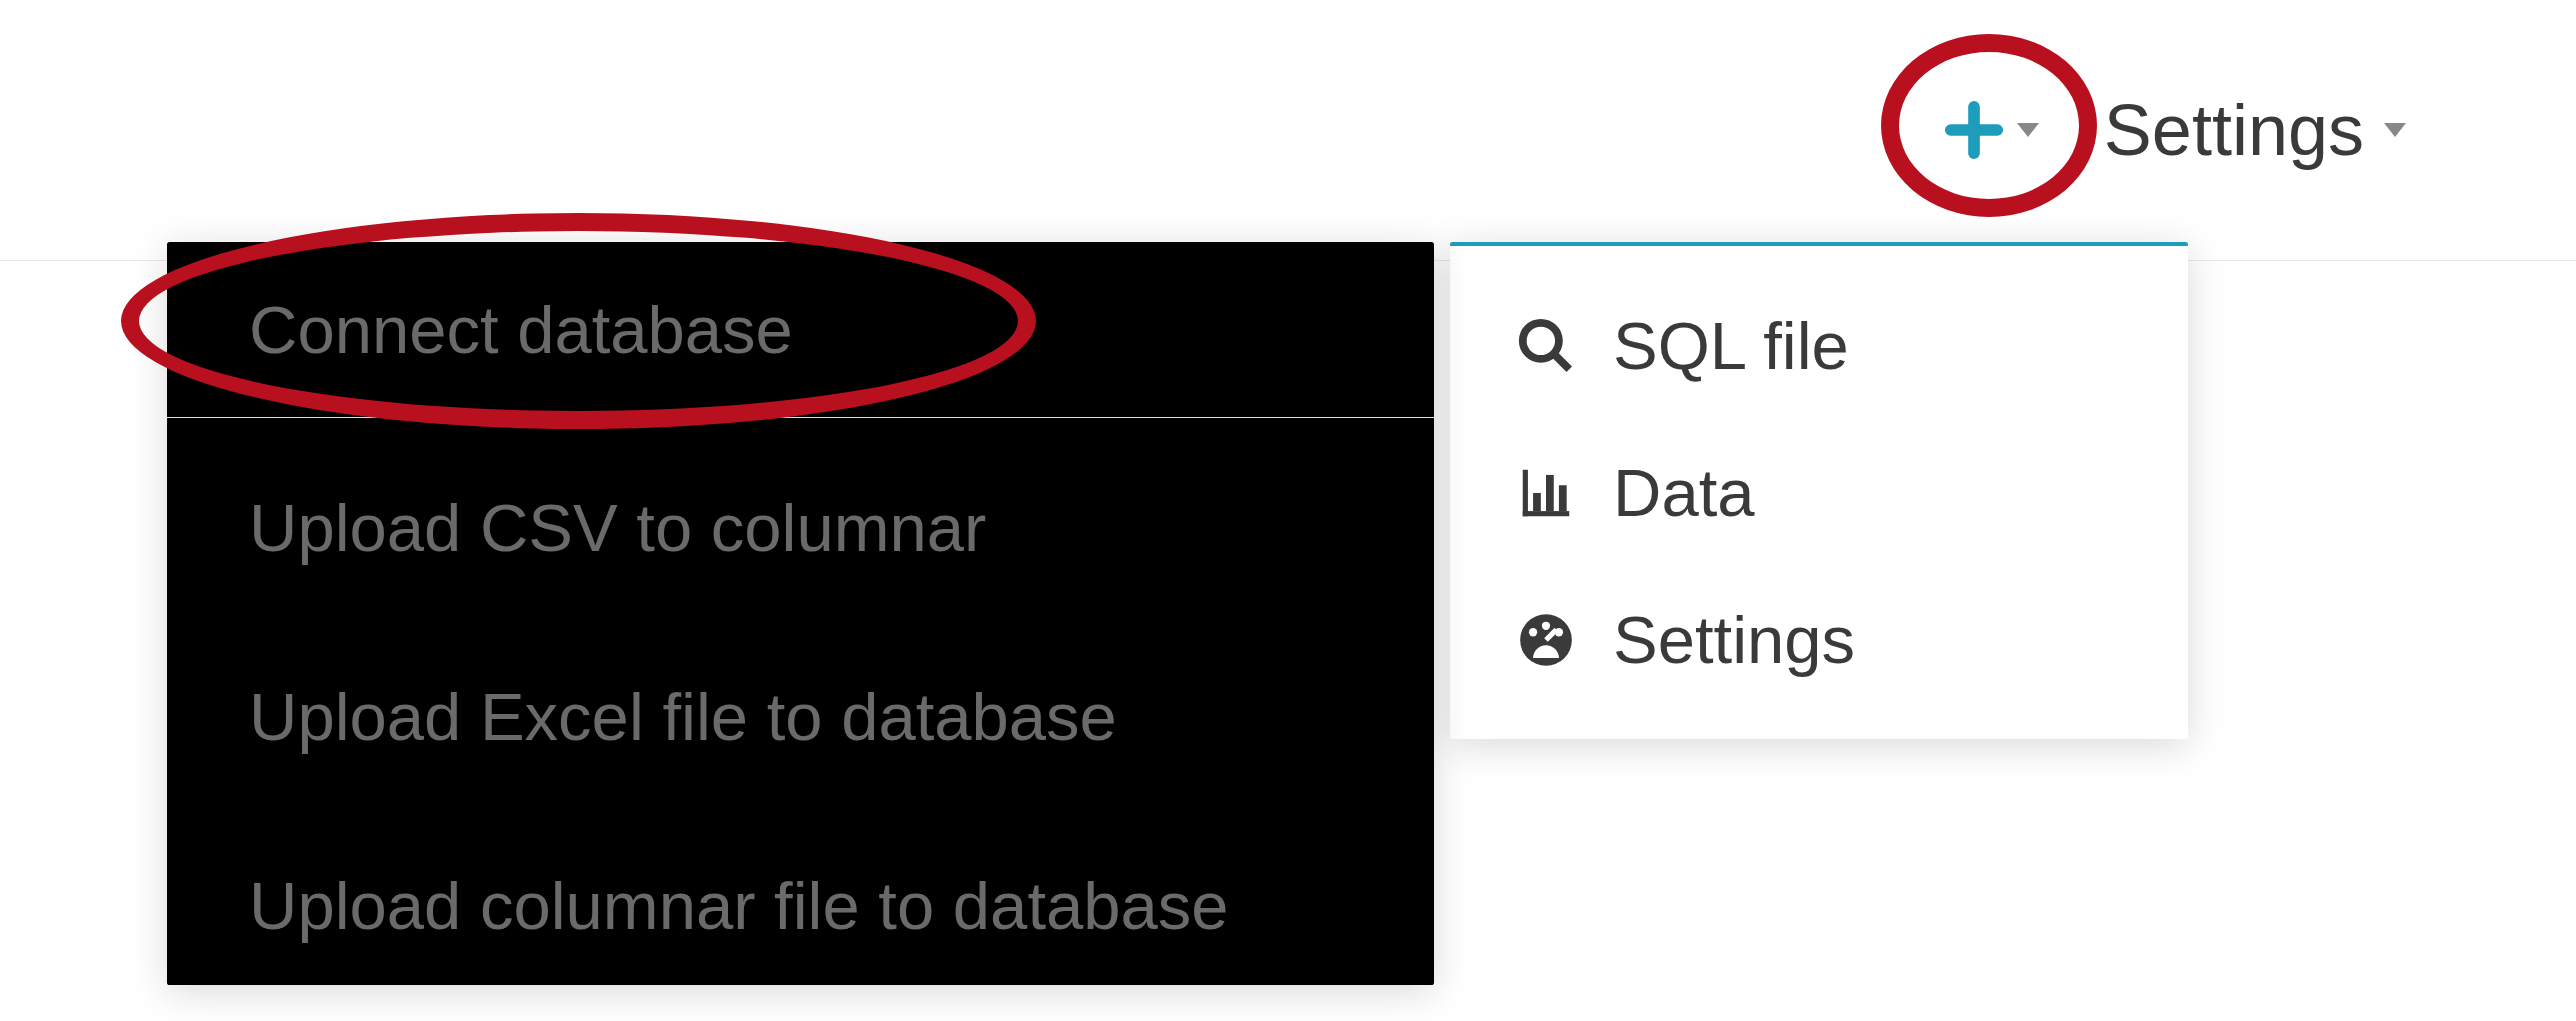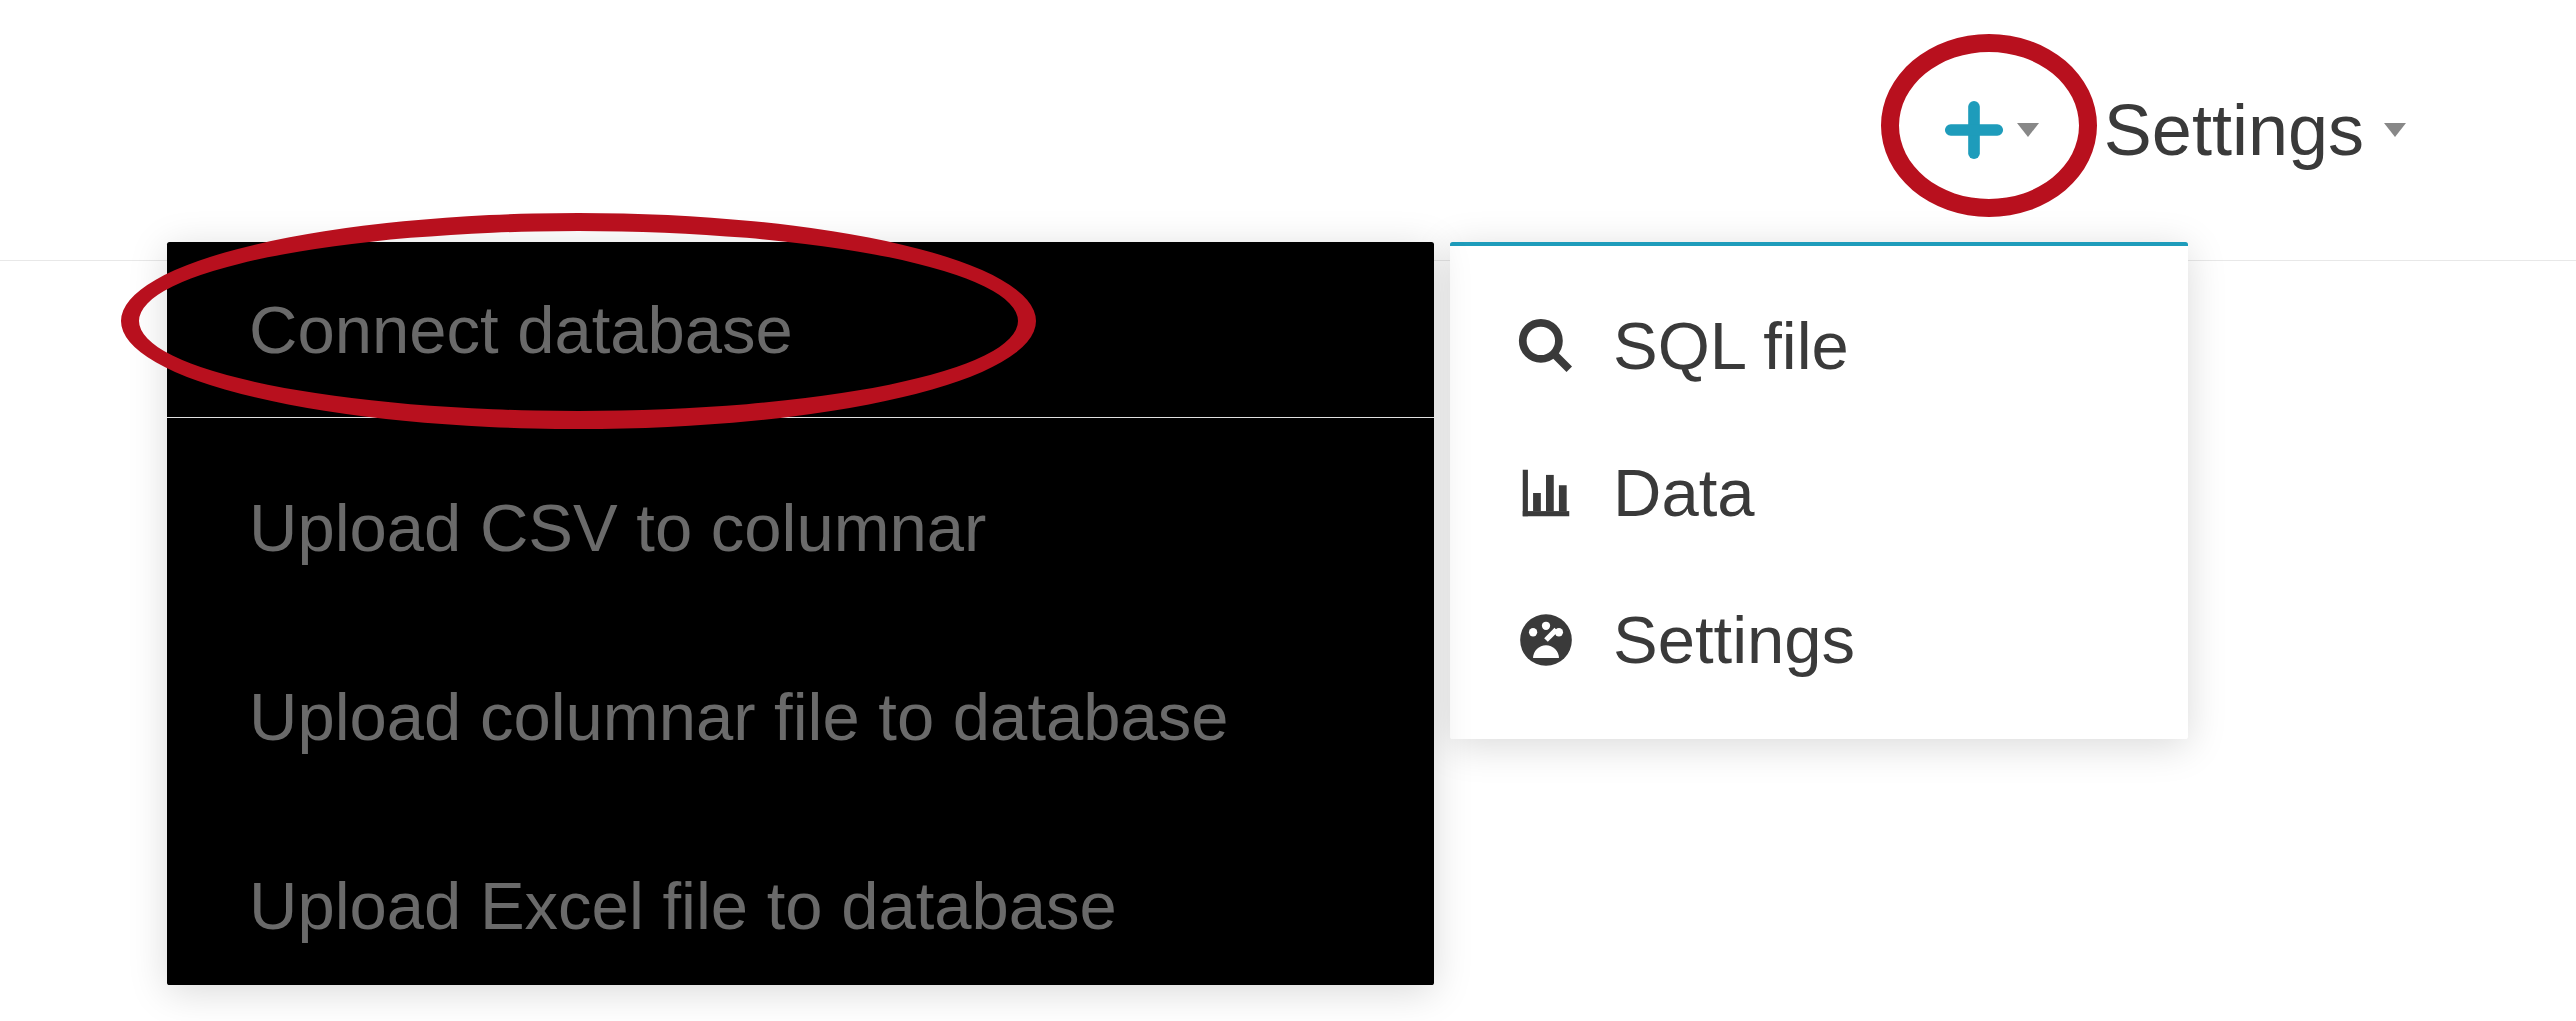--- a/index.html
+++ b/index.html
@@ -207,19 +207,19 @@
 
 <div class="submenu-left">
   <div class="submenu-left-item first">
     <span>Connect database</span>
     <div class="ellipse-highlight"></div>
   </div>
   <div class="submenu-left-item">
     <span>Upload CSV to columnar</span>
   </div>
   <div class="submenu-left-item">
+    <span>Upload Excel file to database</span>
+  </div>
+  <div class="submenu-left-item">
     <span>Upload columnar file to database</span>
   </div>
-  <div class="submenu-left-item">
-    <span>Upload Excel file to database</span>
-  </div>
 </div>
 
 
 </body></html>

